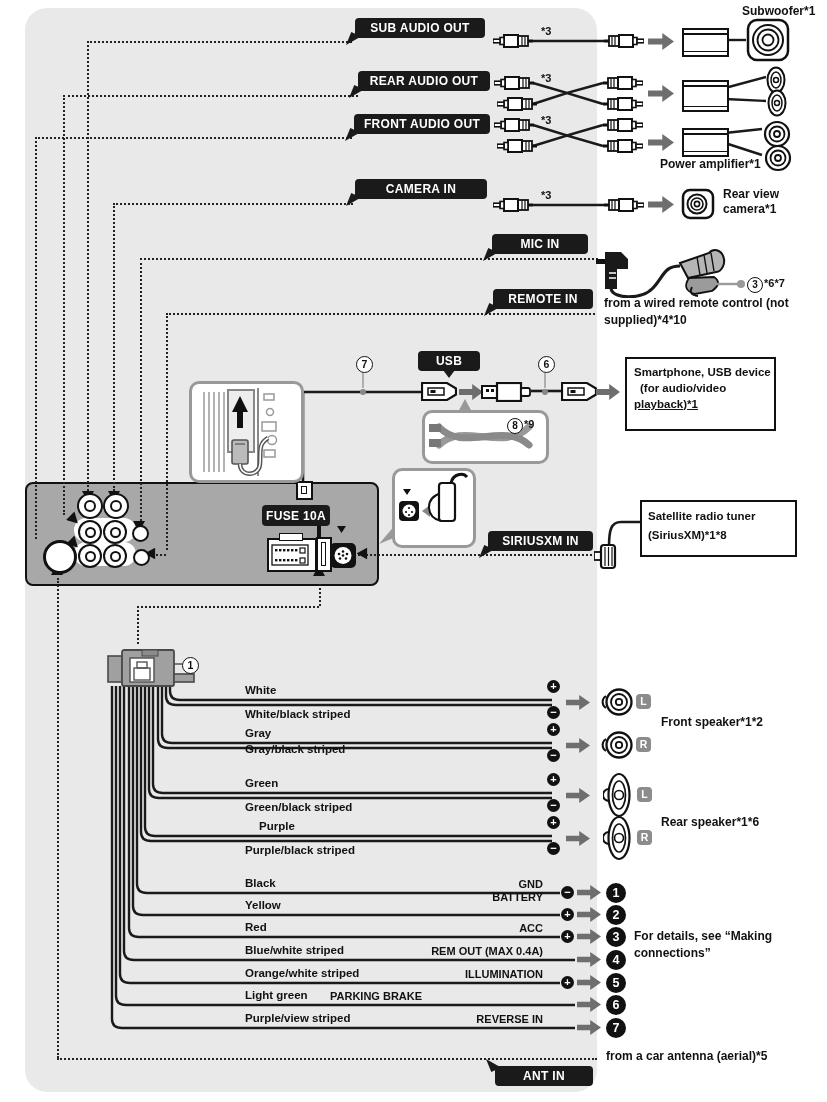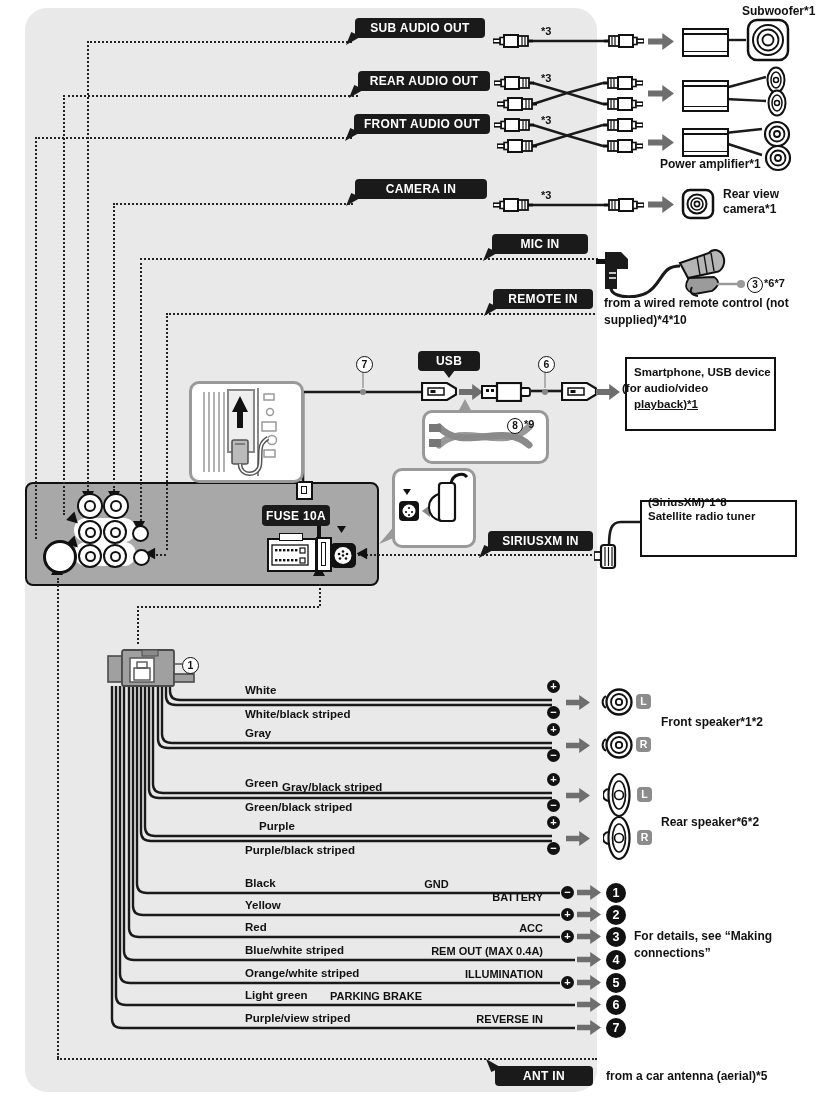--- a/index.html
+++ b/index.html
@@ -239,21 +239,21 @@
       <rect x="10" y="7" width="3" height="3" fill="#111"></rect>
     <rect x="16" y="1" width="24" height="18" fill="#fff" stroke="#111" stroke-width="2.2"></rect>
     <rect x="40" y="6" width="9" height="8" rx="2" fill="#fff" stroke="#111" stroke-width="1.8"></rect>
   </svg>
   <svg class="abs" style="left:561px;top:380px;z-index:4;" width="36" height="23">
       <use href="#usb-f"></use>
     </svg>
   <div class="abs garrow" style="left:596px;top:384px;width:24px;height:16px;"></div>
   <div class="abs wbox" style="left:625px;top:357px;width:147px;height:70px;"></div>
   <div class="abs txt f11" style="left:634px;top:366px;">Smartphone, USB device</div>
-  <div class="abs txt f11" style="left:622px;top:382px;">(for audio/video</div>
+  <div class="abs txt f11" style="left:640px;top:382px;">(for audio/video</div>
   <div class="abs txt f11" style="left:634px;top:398px;text-decoration:underline;">playback)*1</div>
 
   <div class="abs" style="left:458px;top:399px;width:14px;height:13px;background:#999;clip-path:polygon(50% 0,0 100%,100% 100%);z-index:5;"></div>
   <div class="abs bubble" style="left:422px;top:410px;width:121px;height:48px;">
     <svg width="121" height="48">
       <path d="M14,32 C38,8 78,40 104,14" fill="none" stroke="#999" stroke-width="7" stroke-linecap="round"></path>
       <path d="M14,14 C38,40 78,8 104,32" fill="none" stroke="#8a8a8a" stroke-width="7" stroke-linecap="round"></path>
       <rect x="4" y="26" width="12" height="8" fill="#777"></rect>
       <rect x="4" y="11" width="12" height="8" fill="#777"></rect>
     </svg>
@@ -376,21 +376,21 @@
 
   <svg class="abs" style="left:594px;top:540px;z-index:5;" width="30" height="30">
     <rect x="0" y="12" width="7" height="8" fill="#fff" stroke="#111" stroke-width="1.8"></rect>
     <rect x="7" y="5" width="14" height="23" rx="3" fill="#fff" stroke="#111" stroke-width="2.2"></rect>
     <line x1="11" y1="7" x2="11" y2="26" stroke="#111" stroke-width="1.2"></line>
     <line x1="14.5" y1="7" x2="14.5" y2="26" stroke="#111" stroke-width="1.2"></line>
     <line x1="18" y1="7" x2="18" y2="26" stroke="#111" stroke-width="1.2"></line>
   </svg>
   <div class="abs wbox" style="left:640px;top:500px;width:153px;height:53px;"></div>
   <div class="abs txt f11" style="left:648px;top:510px;">Satellite radio tuner</div>
-  <div class="abs txt f11" style="left:648px;top:496px;">(SiriusXM)*1*8</div>
+  <div class="abs txt f11" style="left:648px;top:529px;">(SiriusXM)*1*8</div>
 
   <svg class="abs" style="left:106px;top:644px;z-index:4;" width="96" height="44">
     <rect x="2" y="12" width="14" height="26" fill="#a0a0a0" stroke="#4a4a4a" stroke-width="1.6"></rect>
     <rect x="16" y="6" width="52" height="36" rx="2" fill="#a0a0a0" stroke="#4a4a4a" stroke-width="1.8"></rect>
     <rect x="36" y="6" width="16" height="6" fill="#8b8b8b" stroke="#4a4a4a" stroke-width="1"></rect>
     <rect x="24" y="14" width="24" height="24" fill="#fff" stroke="#555" stroke-width="1.5"></rect>
     <rect x="31" y="18" width="10" height="6" fill="none" stroke="#555" stroke-width="1.4"></rect>
     <rect x="28" y="24" width="16" height="12" fill="none" stroke="#555" stroke-width="1.4"></rect>
     <rect x="68" y="30" width="20" height="8" fill="#a0a0a0" stroke="#4a4a4a" stroke-width="1.6"></rect>
     <line x1="68" y1="20" x2="76" y2="20" stroke="#555" stroke-width="1.5"></line>
@@ -439,21 +439,21 @@
   <div class="abs txt f11" style="left:245px;top:708px;">White/black striped</div>
   <div class="abs pol" style="left:547px;top:680px;">+</div>
   <div class="abs pol" style="left:547px;top:706px;">−</div>
   <div class="abs garrow" style="left:566px;top:695px;width:24px;height:15px;"></div>
   <svg class="abs" style="left:598px;top:687px;z-index:5;" width="36" height="30">
       <use href="#round-spk"></use>
     </svg>
   <div class="abs badge" style="left:636px;top:694px;">L</div>
 
   <div class="abs txt f11" style="left:245px;top:727px;">Gray</div>
-  <div class="abs txt f11" style="left:245px;top:781px;margin-left:37px;">Gray/black striped</div>
+  <div class="abs txt f11" style="left:245px;top:743px;">Gray/black striped</div>
   <div class="abs pol" style="left:547px;top:723px;">+</div>
   <div class="abs pol" style="left:547px;top:749px;">−</div>
   <div class="abs garrow" style="left:566px;top:738px;width:24px;height:15px;"></div>
   <svg class="abs" style="left:598px;top:730px;z-index:5;" width="36" height="30">
       <use href="#round-spk"></use>
     </svg>
   <div class="abs badge" style="left:636px;top:737px;">R</div>
   <div class="abs txt f12" style="left:661px;top:715px;">Front speaker*1*2</div>
 
   <div class="abs txt f11" style="left:245px;top:777px;">Green</div>
@@ -468,24 +468,24 @@
 
   <div class="abs txt f11" style="left:259px;top:820px;">Purple</div>
   <div class="abs txt f11" style="left:245px;top:844px;">Purple/black striped</div>
   <div class="abs pol" style="left:547px;top:816px;">+</div>
   <div class="abs pol" style="left:547px;top:842px;">−</div>
   <div class="abs garrow" style="left:566px;top:831px;width:24px;height:15px;"></div>
   <svg class="abs" style="left:603px;top:815px;z-index:5;" width="28" height="46">
       <use href="#rear-spk"></use>
     </svg>
   <div class="abs badge" style="left:637px;top:830px;">R</div>
-  <div class="abs txt f12" style="left:661px;top:815px;">Rear speaker*6*2</div>
+  <div class="abs txt f12" style="left:661px;top:815px;">Rear speaker*1*6</div>
 
   <div class="abs txt f11" style="left:245px;top:877px;">Black</div>
-  <div class="abs txt f10" style="left:330px;top:878px;width:213px;text-align:center;">GND</div>
+  <div class="abs txt f10" style="left:330px;top:878px;width:213px;text-align:right;">GND</div>
   <div class="abs pol" style="left:561px;top:886px;">−</div>
   <div class="abs garrow" style="left:577px;top:885px;width:24px;height:15px;"></div>
   <div class="abs ncirc" style="left:606px;top:883px;">1</div>
 
   <div class="abs txt f11" style="left:245px;top:899px;">Yellow</div>
   <div class="abs txt f10" style="left:330px;top:891px;width:213px;text-align:right;">BATTERY</div>
   <div class="abs pol" style="left:561px;top:908px;">+</div>
   <div class="abs garrow" style="left:577px;top:907px;width:24px;height:15px;"></div>
   <div class="abs ncirc" style="left:606px;top:905px;">2</div>
 
@@ -512,14 +512,14 @@
   <div class="abs ncirc" style="left:606px;top:995px;">6</div>
 
   <div class="abs txt f11" style="left:245px;top:1012px;">Purple/view striped</div>
   <div class="abs txt f10" style="left:330px;top:1013px;width:213px;text-align:right;">REVERSE IN</div>
   <div class="abs garrow" style="left:577px;top:1020px;width:24px;height:15px;"></div>
   <div class="abs ncirc" style="left:606px;top:1018px;">7</div>
 
   <div class="abs txt f12" style="left:634px;top:929px;">For details, see “Making</div>
   <div class="abs txt f12" style="left:634px;top:946px;">connections”</div>
 
-  <div class="abs txt f12" style="left:606px;top:1049px;margin-top:20px;">from a car antenna (aerial)*5</div>
+  <div class="abs txt f12" style="left:606px;top:1049px;">from a car antenna (aerial)*5</div>
 </div>
 
 </body></html>

